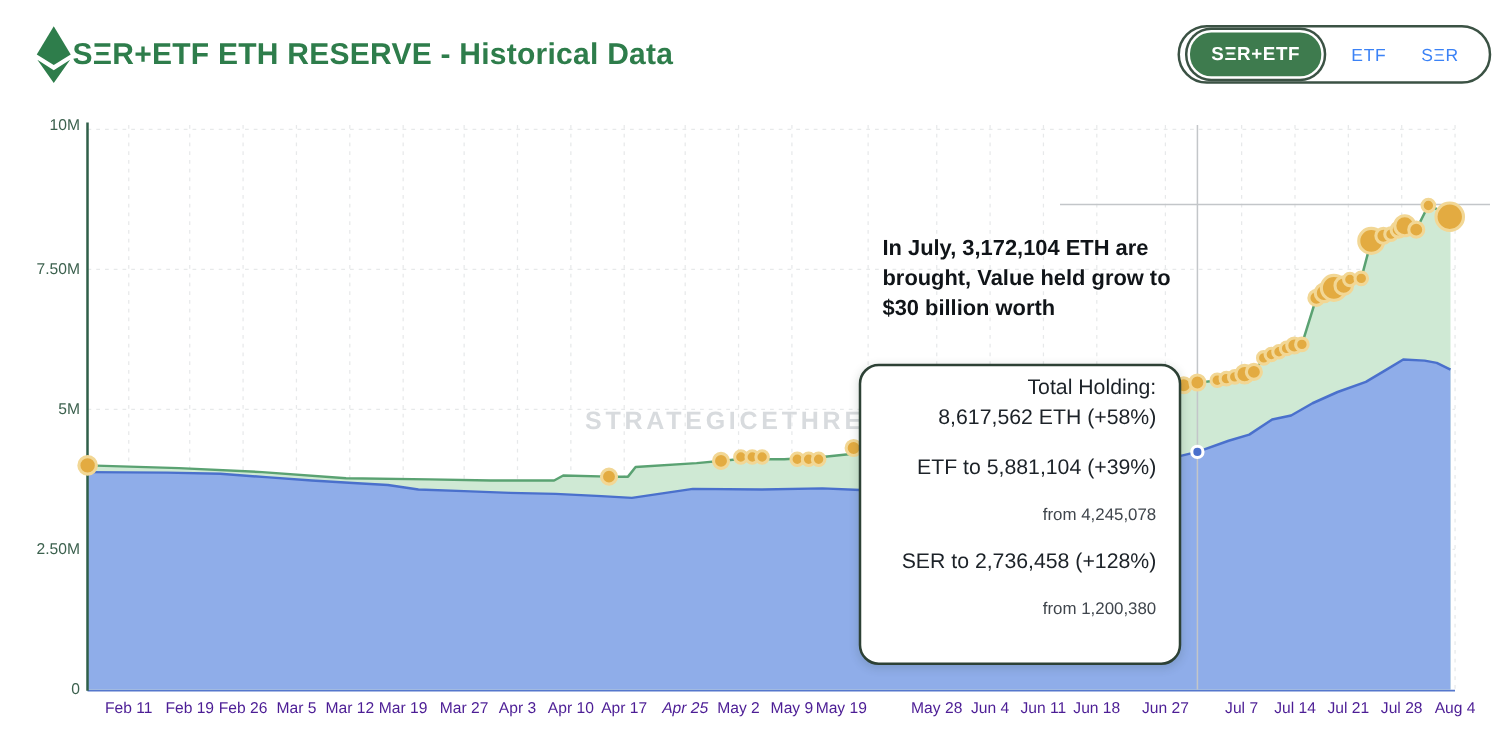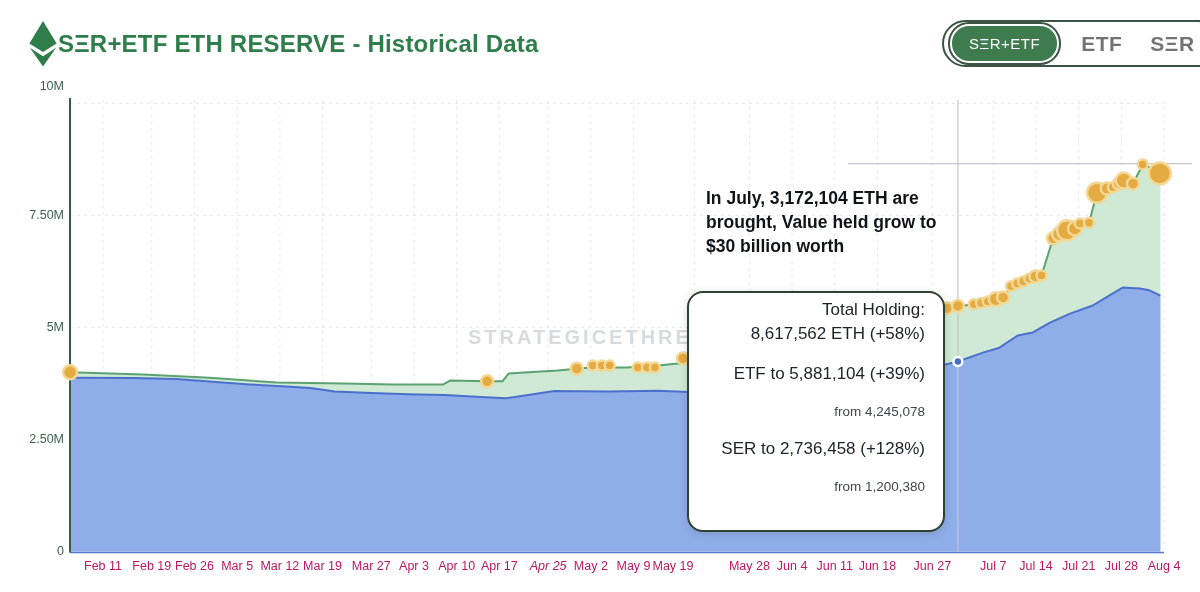--- a/index.html
+++ b/index.html
@@ -8,35 +8,35 @@
 
   
   .header{position:absolute;left:28px;top:20px;display:flex;align-items:center;gap:0;}
   .logo{width:30px;height:47px;}
   .title{font-size:24px;font-weight:700;color:#2e7d4b;letter-spacing:.2px;}
 
   
   .toggle{position:absolute;left:942px;top:20px;height:47px;box-sizing:border-box;
           display:flex;align-items:center;background:#fff;border:2px solid #3b5244;
           border-radius:24px;padding:0 10px 0 8px;}
-  .toggle .pill{background:#3e7b4e;color:#fff;font-size:15px;font-weight:400;letter-spacing:.5px;
+  .toggle .pill{background:#3e7b4e;color:#fff;font-size:15px;font-weight:700;letter-spacing:.5px;
           border:none;border-radius:17px;padding:9px 17px;cursor:pointer;
           box-shadow:0 0 0 2px #ffffff,0 0 0 4px #3b5244;margin-right:10px;}
-  .toggle .opt{background:none;border:none;color:#737373;font-size:21px;font-weight:700;
+  .toggle .opt{background:none;border:none;color:#3b82f6;font-size:14px;font-weight:400;
           letter-spacing:.5px;padding:8px 14px;cursor:pointer;}
 
   
   .watermark{position:absolute;left:468px;top:326px;font-size:20px;font-weight:700;
           letter-spacing:3px;color:#d8dbde;white-space:nowrap;z-index:1;}
 
   svg.chart{position:absolute;left:0;top:0;z-index:2;}
 
   
   .ylab{position:absolute;width:58px;text-align:right;font-size:12.5px;color:#3c614e;z-index:3;}
-  .xlab{position:absolute;top:559px;font-size:12.5px;color:#be185d;white-space:nowrap;
+  .xlab{position:absolute;top:559px;font-size:12.5px;color:#4c1d95;white-space:nowrap;
         transform:translateX(-50%);z-index:3;}
 
   
   .annotation{position:absolute;left:706px;top:186px;width:250px;z-index:4;
         font-size:17.5px;font-weight:700;color:#101418;line-height:24px;}
 
   
   .tooltip{position:absolute;left:687px;top:291px;width:258px;height:241px;box-sizing:border-box;
         background:#ffffff;border:2px solid #2d4135;border-radius:16px;z-index:5;
         padding:5px 18px;box-shadow:0 2px 8px rgba(40,60,50,.18);text-align:right;}
@@ -143,21 +143,21 @@
       <circle cx="1159.8" cy="173.4" r="11"></circle>
     </g>
     <circle cx="957.9" cy="361.5" r="4.5" fill="#4a70cc" stroke="#ffffff" stroke-width="2.5"></circle>
   </svg>
 
 <div id="ylabs">
     <div class="ylab" style="left: 6px; top: 543.5px;">0</div>
     <div class="ylab" style="left: 6px; top: 431.5px;">2.50M</div>
     <div class="ylab" style="left: 6px; top: 319.5px;">5M</div>
     <div class="ylab" style="left: 6px; top: 207.5px;">7.50M</div>
-    <div class="ylab" style="left: 6px; top: 79px;">10M</div>
+    <div class="ylab" style="left: 6px; top: 93px;">10M</div>
   </div>
 <div id="xlabs">
     <div class="xlab" style="left: 103px;">Feb 11</div>
     <div class="xlab" style="left: 151.784px;">Feb 19</div>
     <div class="xlab" style="left: 194.47px;">Feb 26</div>
     <div class="xlab" style="left: 237.156px;">Mar 5</div>
     <div class="xlab" style="left: 279.842px;">Mar 12</div>
     <div class="xlab" style="left: 322.528px;">Mar 19</div>
     <div class="xlab" style="left: 371.312px;">Mar 27</div>
     <div class="xlab" style="left: 413.998px;">Apr 3</div>

